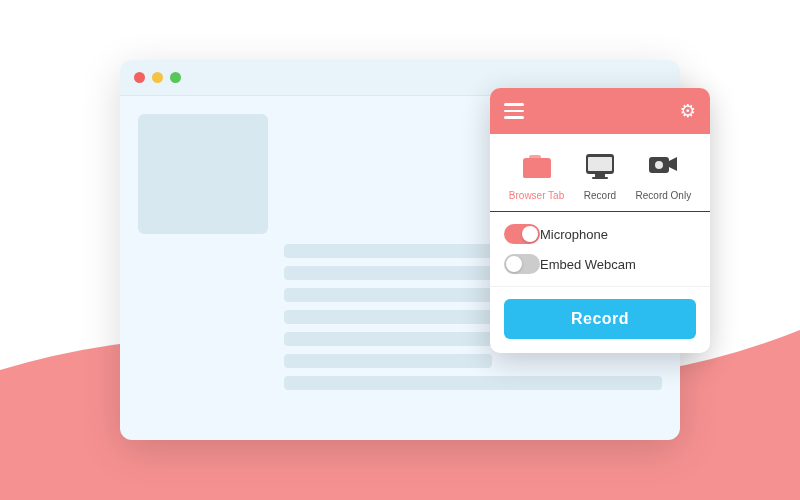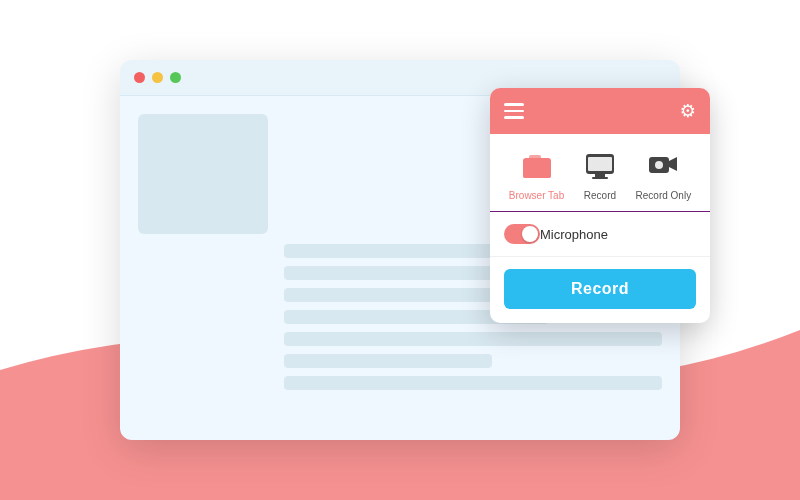--- a/index.html
+++ b/index.html
@@ -341,20 +341,26 @@
 
     <div class="toggles-section">
 
       <div class="toggle-row">
         <div class="toggle-switch on">
           <div class="toggle-knob"></div>
         </div>
         <span class="toggle-label">Microphone</span>
       </div>
 
+      <div class="toggle-row">
+        <div class="toggle-switch off">
+          <div class="toggle-knob"></div>
+        </div>
+        <span class="toggle-label">Embed Webcam</span>
+      </div>
 
     </div>
 
     <div class="record-section">
       <button class="record-btn">Record</button>
     </div>
 
   </div>
 </div>
 

